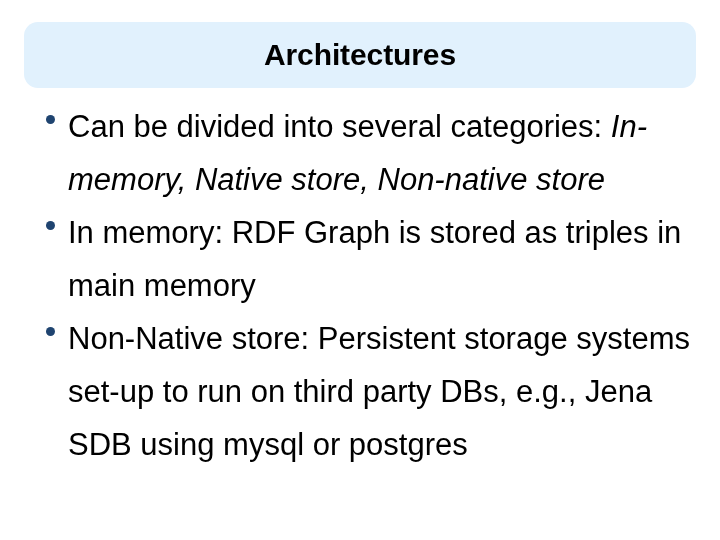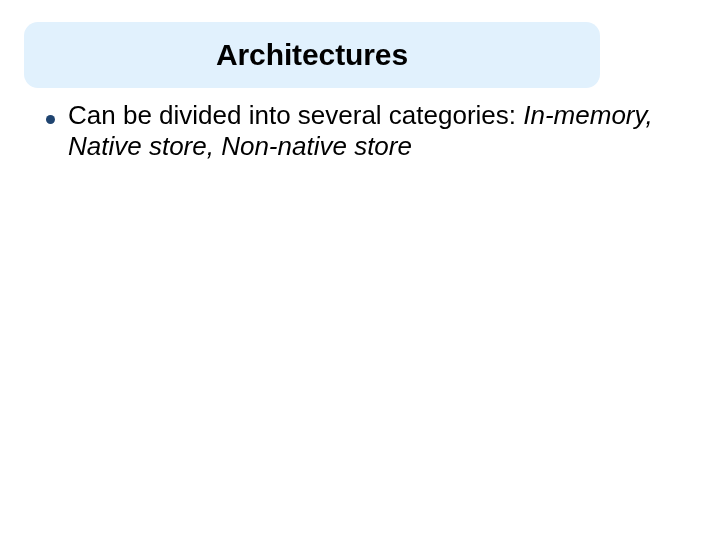--- a/index.html
+++ b/index.html
@@ -20,21 +20,21 @@
     width: 720px;
     height: 540px;
     background: #ffffff;
   }
 
   
   #title-bar {
     position: absolute;
     left: 24px;
     top: 22px;
-    width: 576px;
+    width: 672px;
     height: 66px;
     background: #e1f1fd;
     border-radius: 14px;
     display: flex;
     align-items: center;
     justify-content: center;
     box-sizing: border-box;
   }
   #title-text {
     font-size: 30px;
@@ -50,22 +50,22 @@
     position: absolute;
     left: 44px;
     top: 100px;
     width: 650px;
   }
 
   .bullet-item {
     position: relative;
     padding-left: 24px;
     margin: 0 0 0 0;
-    font-size: 26px;
-    line-height: 31px;
+    font-size: 31px;
+    line-height: 53px;
     color: #000000;
     text-indent: 0;
   }
 
   .bullet-dot {
     position: absolute;
     left: 2px;
     top: 15px;
     width: 9px;
     height: 9px;
@@ -90,17 +90,25 @@
     <div id="title-text">Architectures</div>
   </div>
 
   <div id="body-list">
 
     <div class="bullet-item">
       <span class="bullet-dot"></span>
       <span class="bullet-text"><span>Can be divided into several categories: </span><span class="ital">In-memory, Native store, Non-native store</span></span>
     </div>
 
+    <div class="bullet-item">
+      <span class="bullet-dot"></span>
+      <span class="bullet-text"><span>In memory: RDF Graph is stored as triples in main memory</span></span>
+    </div>
 
 
+    <div class="bullet-item">
+      <span class="bullet-dot"></span>
+      <span class="bullet-text"><span>Non-Native store: Persistent storage systems set-up to run on third party DBs, e.g., Jena SDB using mysql or postgres</span></span>
+    </div>
 
   </div>
 </div>
 
 </body></html>

